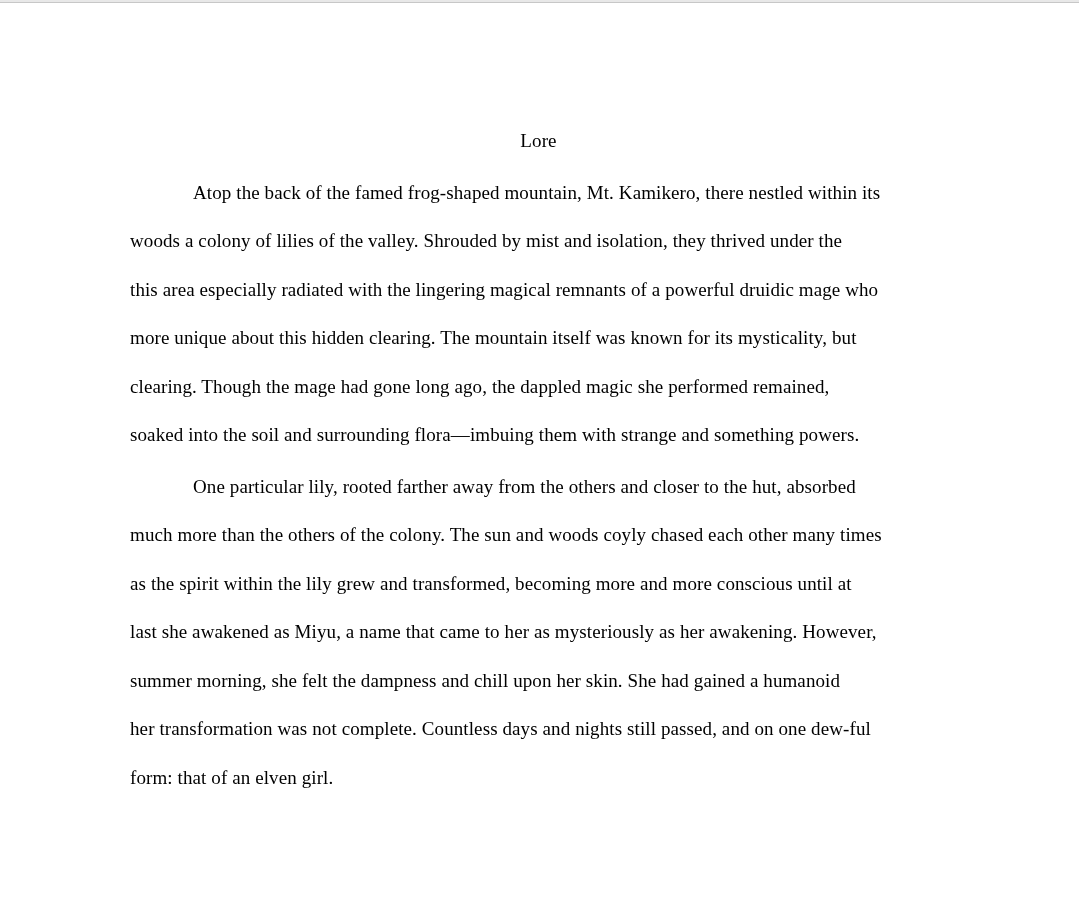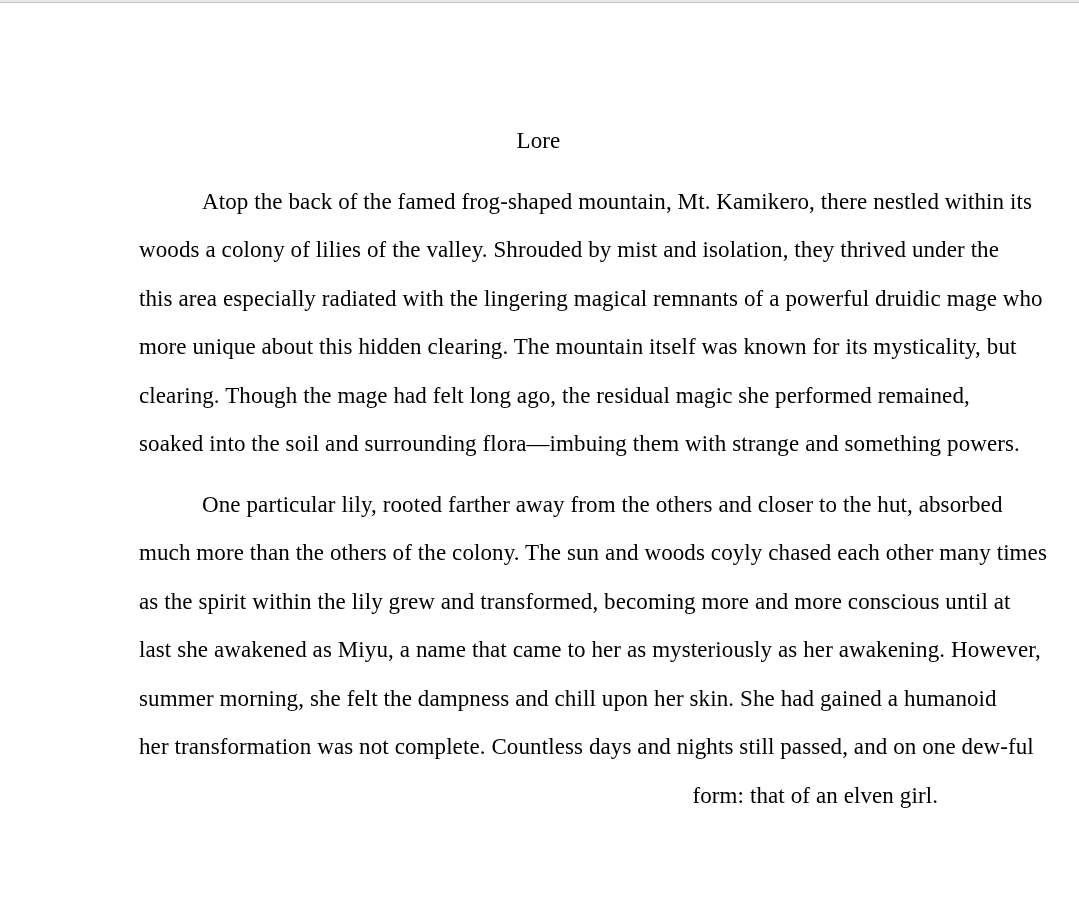--- a/index.html
+++ b/index.html
@@ -21,31 +21,30 @@
     width: 1079px;
     height: 2px;
     background: var(--top-border, #e8e8e8);
     border-bottom: 1px solid #c7c7c7;
   }
   .doc {
     position: absolute;
     left: 127px;
     top: 117px;
     width: 823px;
-    font-size: 23px;
+    font-size: 19px;
     line-height: 48.5px;
     color: var(--text-color, #000000);
     letter-spacing: 0.1px;
   }
   .title {
     text-align: center;
   }
   .paragraph {
-    margin: 12px;
-    text-align: right;
+    margin: 3px;
   }
   .line {
     white-space: nowrap;
   }
   .line.indent {
     text-indent: 63px;
   }
 </style>
 </head>
 <body style="--page-bg: #ffffff; --top-border: #e8e8e8; --text-color: #000000;">
@@ -53,21 +52,21 @@
 <div class="top-edge"></div>
 
 <div class="doc">
   <div class="title">Lore</div>
   <div id="doc-body">
       <div class="paragraph">
         <div class="line indent">Atop the back of the famed frog-shaped mountain, Mt. Kamikero, there nestled within its</div>
         <div class="line">woods a colony of lilies of the valley. Shrouded by mist and isolation, they thrived under the</div>
         <div class="line">this area especially radiated with the lingering magical remnants of a powerful druidic mage who</div>
         <div class="line">more unique about this hidden clearing. The mountain itself was known for its mysticality, but</div>
-        <div class="line">clearing. Though the mage had felt long ago, the residual magic she performed remained,</div>
+        <div class="line">clearing. Though the mage had gone long ago, the dappled magic she performed remained,</div>
         <div class="line">soaked into the soil and surrounding flora—imbuing them with strange and something powers.</div>
       </div>
       <div class="paragraph">
         <div class="line indent">One particular lily, rooted farther away from the others and closer to the hut, absorbed</div>
         <div class="line">much more than the others of the colony. The sun and woods coyly chased each other many times</div>
         <div class="line">as the spirit within the lily grew and transformed, becoming more and more conscious until at</div>
         <div class="line">last she awakened as Miyu, a name that came to her as mysteriously as her awakening. However,</div>
         <div class="line">summer morning, she felt the dampness and chill upon her skin. She had gained a humanoid</div>
         <div class="line">her transformation was not complete. Countless days and nights still passed, and on one dew-ful</div>
         <div class="line">form: that of an elven girl.</div>

